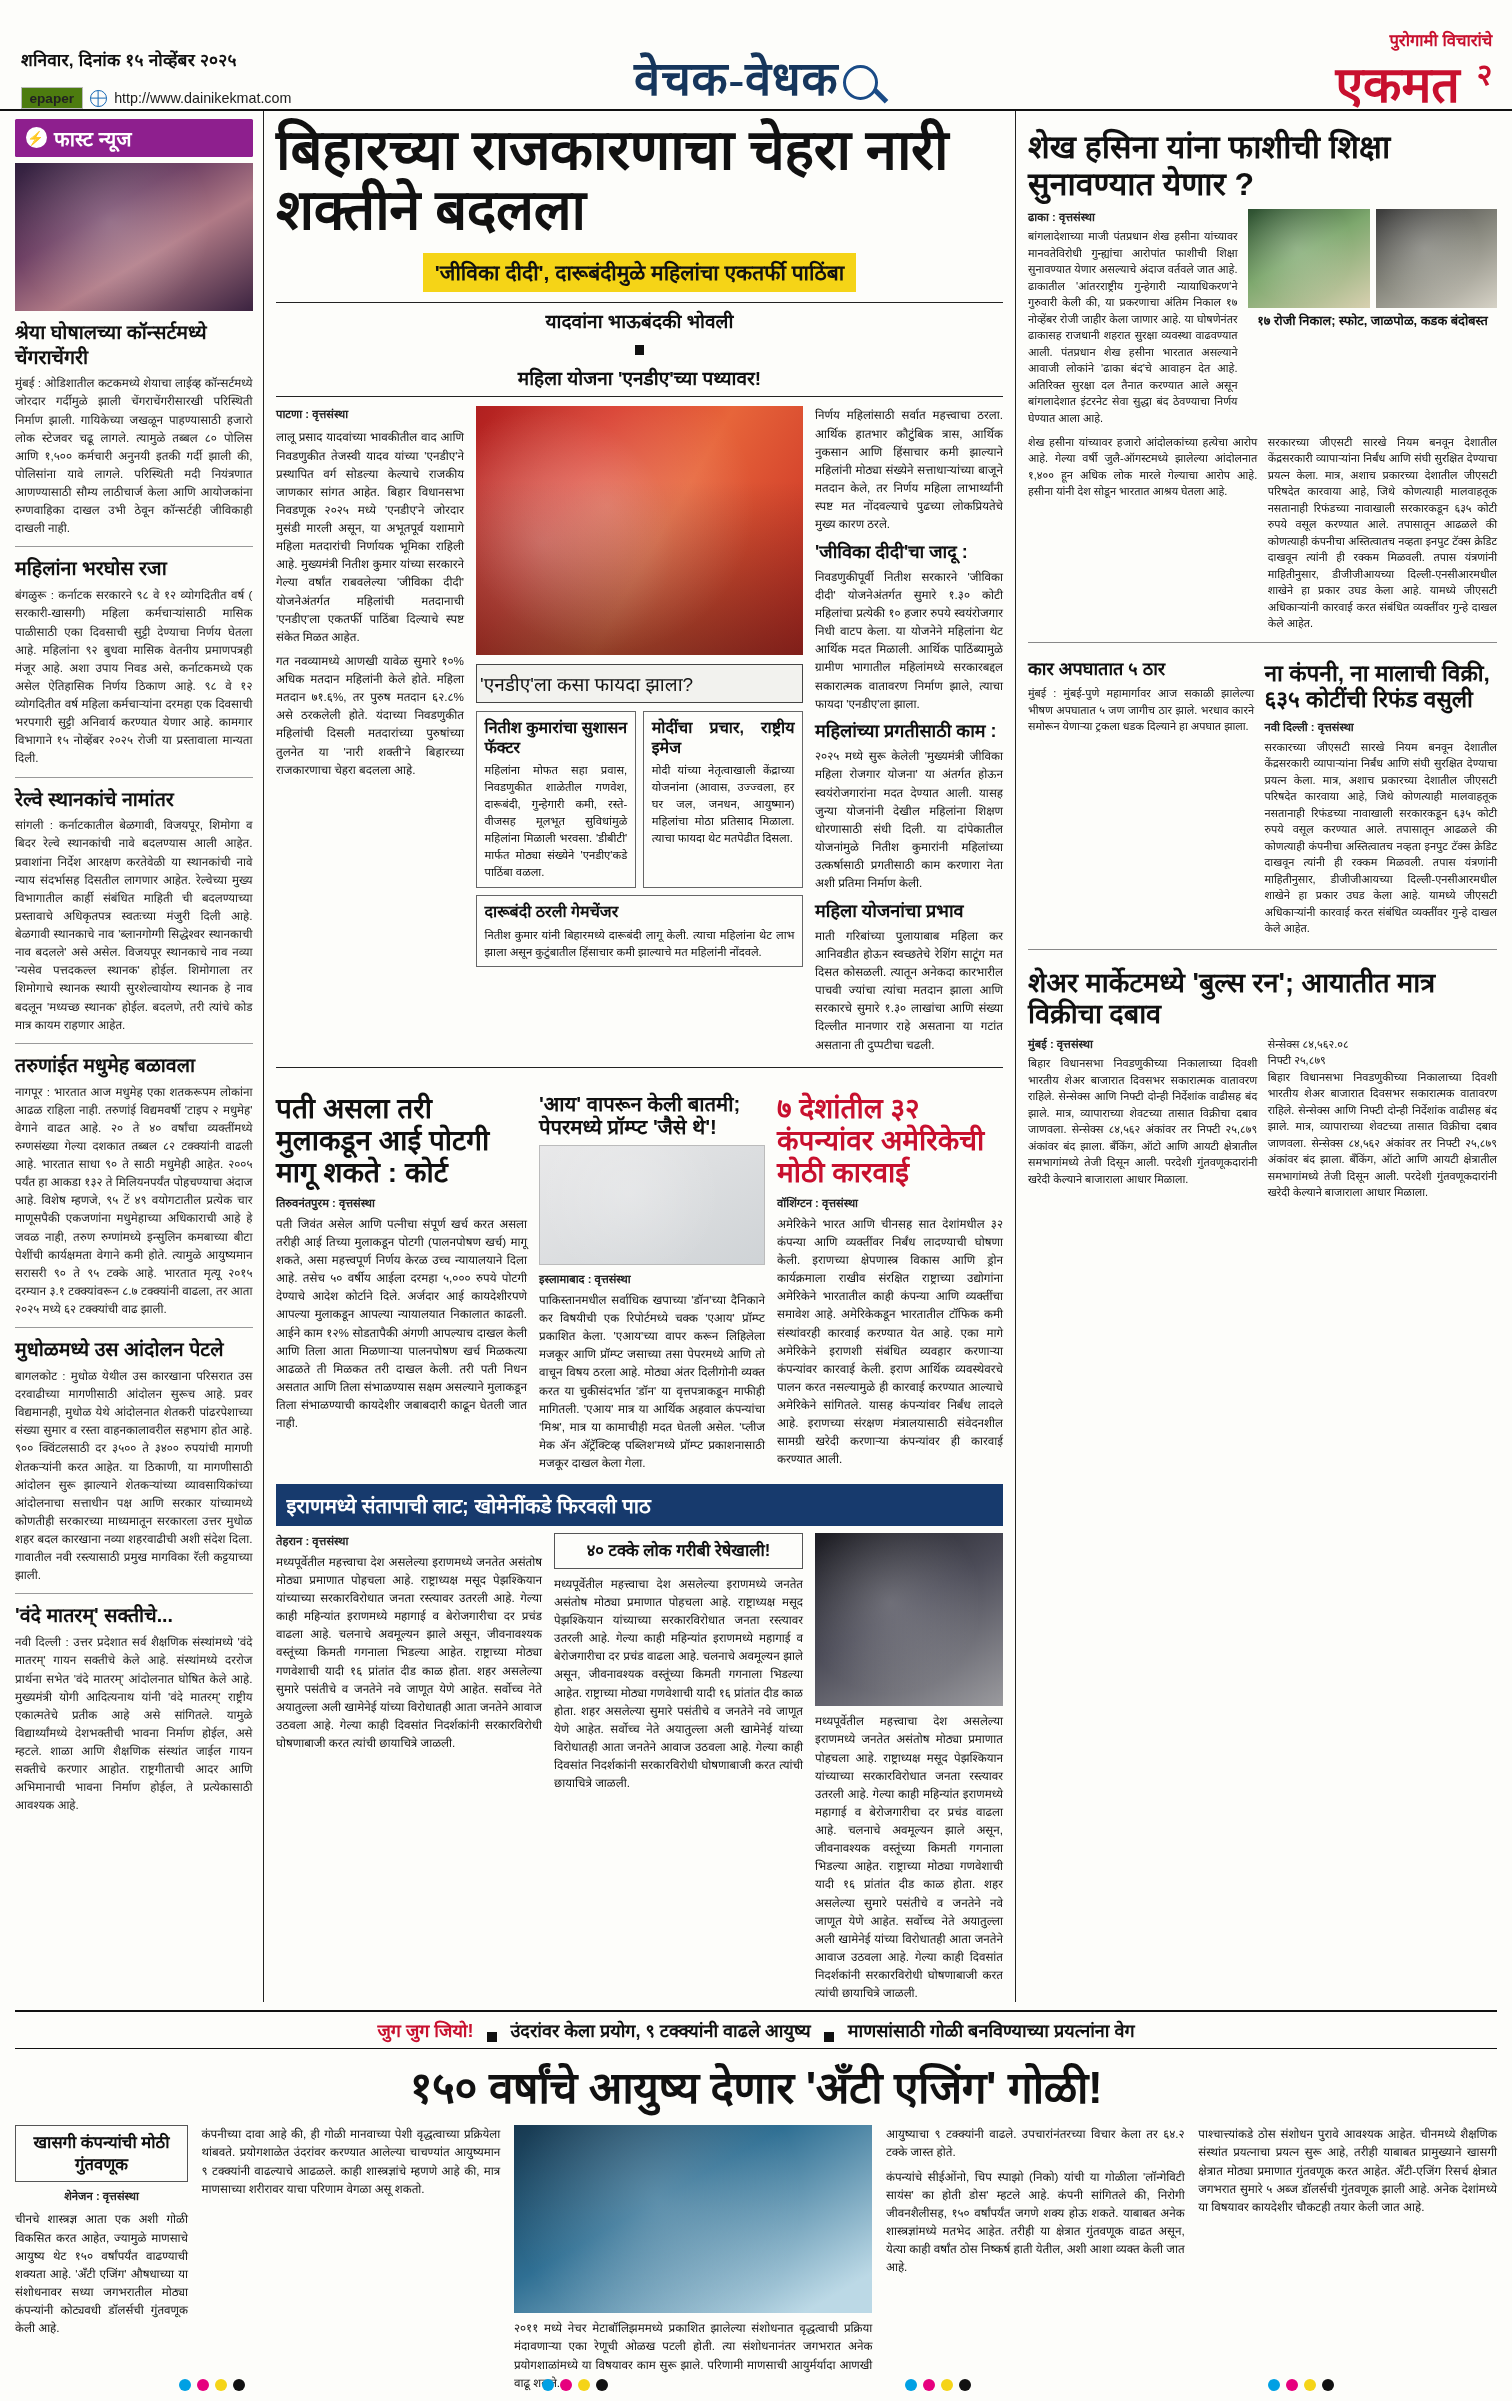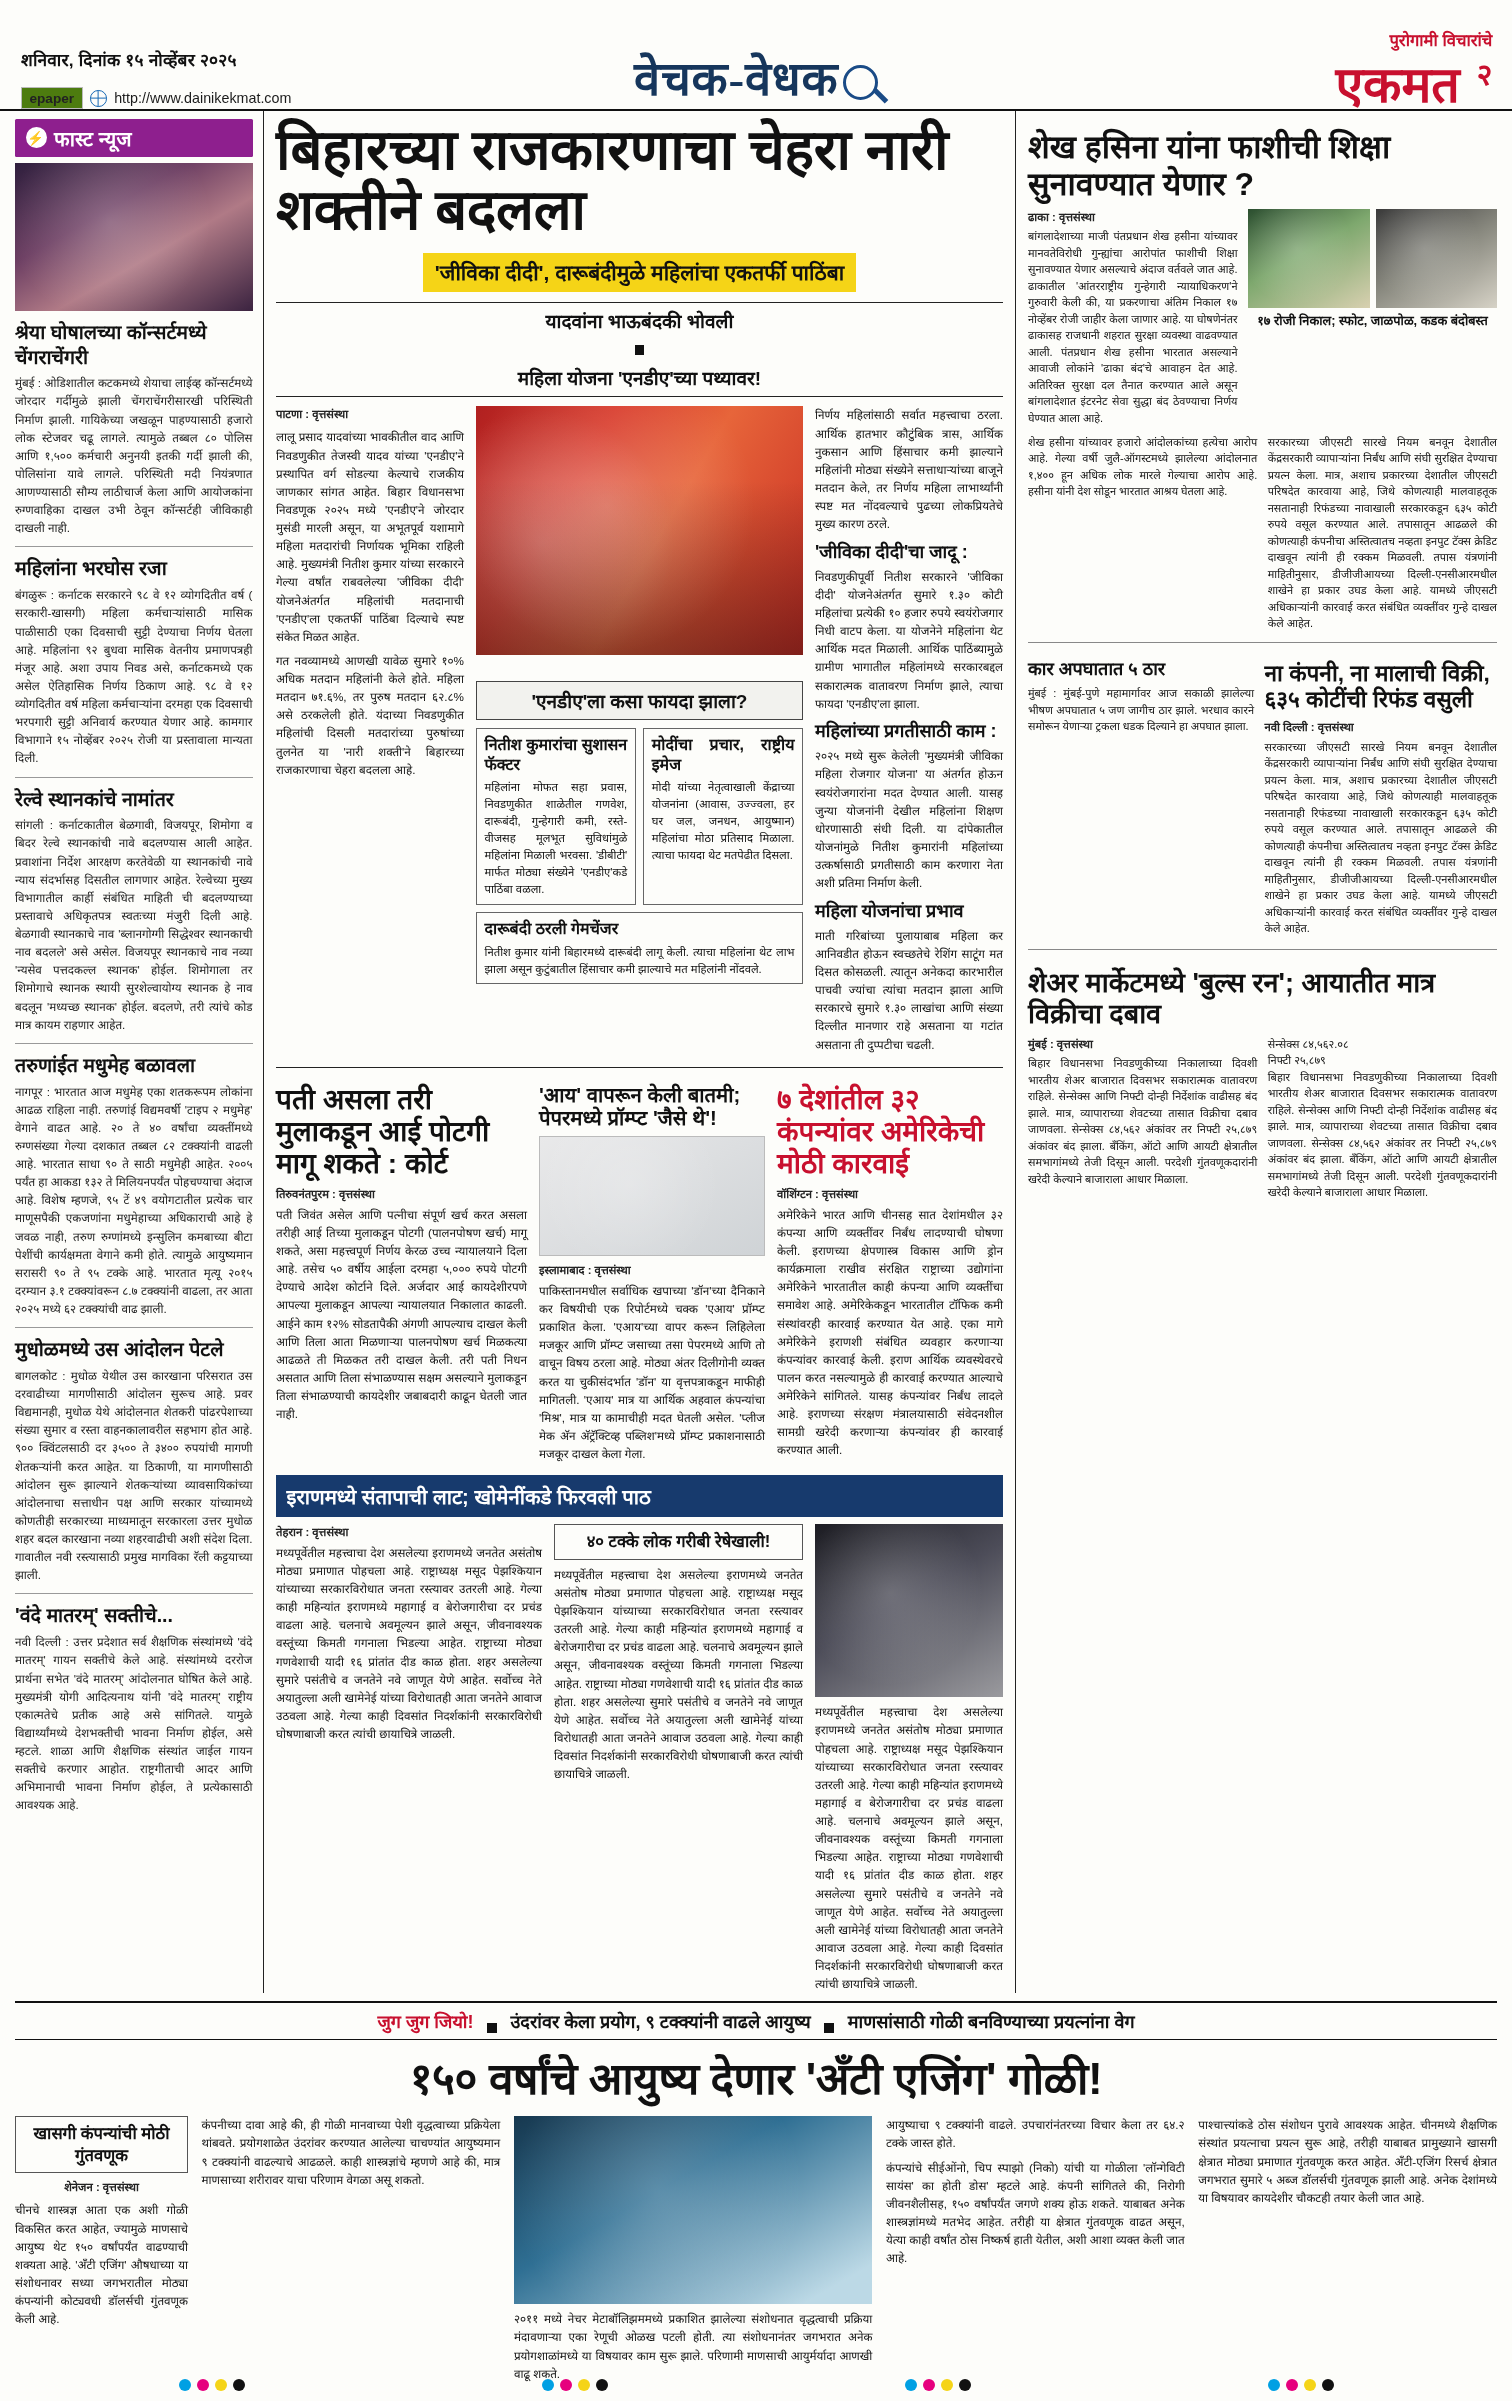--- a/index.html
+++ b/index.html
@@ -225,24 +225,23 @@
       linear-gradient(120deg,#b02020 0%,#d83a2a 30%,#e7653a 55%,#c72b22 100%);
   }
   .photo.rally .figs {
     position:absolute; inset:auto 0 0 0; height: 70%;
     background: linear-gradient(180deg, rgba(60,20,20,0) 0%, rgba(40,15,15,.45) 100%);
   }
   .boxhead {
     background:#f2f2ee;
     border:1.1px solid #444;
     font-size: 19px;
-    font-weight: bold;
-    text-align:center;
+    font-weight: normal;
     padding: 5.3px 3px;
-    margin-top: 26px;
+    margin-top: 9px;
   }
   .subbox {
     border:1.1px solid #666;
     padding: 6px 7.5px;
     font-size: 11.3px;
     line-height:1.5;
     text-align: justify;
   }
   .subbox h4 {
     margin: 0 0 4.5px 0;
@@ -420,21 +419,21 @@
           <div>निर्णय महिलांसाठी सर्वात महत्त्वाचा ठरला. आर्थिक हातभार कौटुंबिक त्रास, आर्थिक नुकसान आणि हिंसाचार कमी झाल्याने महिलांनी मोठ्या संख्येने सत्ताधाऱ्यांच्या बाजूने मतदान केले, तर निर्णय महिला लाभार्थ्यांनी स्पष्ट मत नोंदवल्याचे पुढच्या लोकप्रियतेचे मुख्य कारण ठरले.</div>
           <h3 class="inline-hd">'जीविका दीदी'चा जादू :</h3>
           <div>निवडणुकीपूर्वी नितीश सरकारने 'जीविका दीदी' योजनेअंतर्गत सुमारे १.३० कोटी महिलांचा प्रत्येकी १० हजार रुपये स्वयंरोजगार निधी वाटप केला. या योजनेने महिलांना थेट आर्थिक मदत मिळाली. आर्थिक पाठिंब्यामुळे ग्रामीण भागातील महिलांमध्ये सरकारबद्दल सकारात्मक वातावरण निर्माण झाले, त्याचा फायदा 'एनडीए'ला झाला.</div>
           <h3 class="inline-hd">महिलांच्या प्रगतीसाठी काम :</h3>
           <div>२०२५ मध्ये सुरू केलेली 'मुख्यमंत्री जीविका महिला रोजगार योजना' या अंतर्गत होऊन स्वयंरोजगारांना मदत देण्यात आली. यासह जुन्या योजनांनी देखील महिलांना शिक्षण धोरणासाठी संधी दिली. या दांपेकातील योजनांमुळे नितीश कुमारांनी महिलांच्या उत्कर्षासाठी प्रगतीसाठी काम करणारा नेता अशी प्रतिमा निर्माण केली.</div>
           <h3 class="inline-hd">महिला योजनांचा प्रभाव</h3>
           <div>माती गरिबांच्या पुलायाबाब महिला कर आनिवडीत होऊन स्वच्छतेचे रेशिंग साटूंग मत दिसत कोसळली. त्यातून अनेकदा कारभारील पाचवी ज्यांचा त्यांचा मतदान झाला आणि सरकारचे सुमारे १.३० लाखांचा आणि संख्या दिल्लीत मानणार राहे असताना या गटांत असताना ती दुप्पटीचा चढली.</div>
         </div>
       </div>
 
-      <div style="display:flex;gap:12px;margin-top:13.6px;border-top:1.5px solid #222;padding-top:5px">
+      <div style="display:flex;gap:12px;margin-top:13.6px;border-top:1.5px solid #222;padding-top:14px">
         <div style="flex:1">
           <h2 class="sec-head">पती असला तरी मुलाकडून आई पोटगी मागू शकते : कोर्ट</h2>
           <div class="byline">तिरुवनंतपुरम : वृत्तसंस्था</div>
           <div class="mc">पती जिवंत असेल आणि पत्नीचा संपूर्ण खर्च करत असला तरीही आई तिच्या मुलाकडून पोटगी (पालनपोषण खर्च) मागू शकते, असा महत्त्वपूर्ण निर्णय केरळ उच्च न्यायालयाने दिला आहे. तसेच ५० वर्षीय आईला दरमहा ५,००० रुपये पोटगी देण्याचे आदेश कोर्टाने दिले. अर्जदार आई कायदेशीरपणे आपल्या मुलाकडून आपल्या न्यायालयात निकालात काढली.
 
 आईने काम १२% सोडतापैकी अंगणी आपल्याच दाखल केली आणि तिला आता मिळणाऱ्या पालनपोषण खर्च मिळकत्या आढळते ती मिळकत तरी दाखल केली. तरी पती निधन असतात आणि तिला संभाळण्यास सक्षम असल्याने मुलाकडून तिला संभाळण्याची कायदेशीर जबाबदारी काढून घेतली जात नाही.</div>
         </div>
         <div style="width:226px;flex:none">
           <h2 class="sec-head" style="font-size:20.3px">'आय' वापरून केली बातमी; पेपरमध्ये प्रॉम्प्ट 'जैसे थे'!</h2>
           <div class="photo phone"></div>

